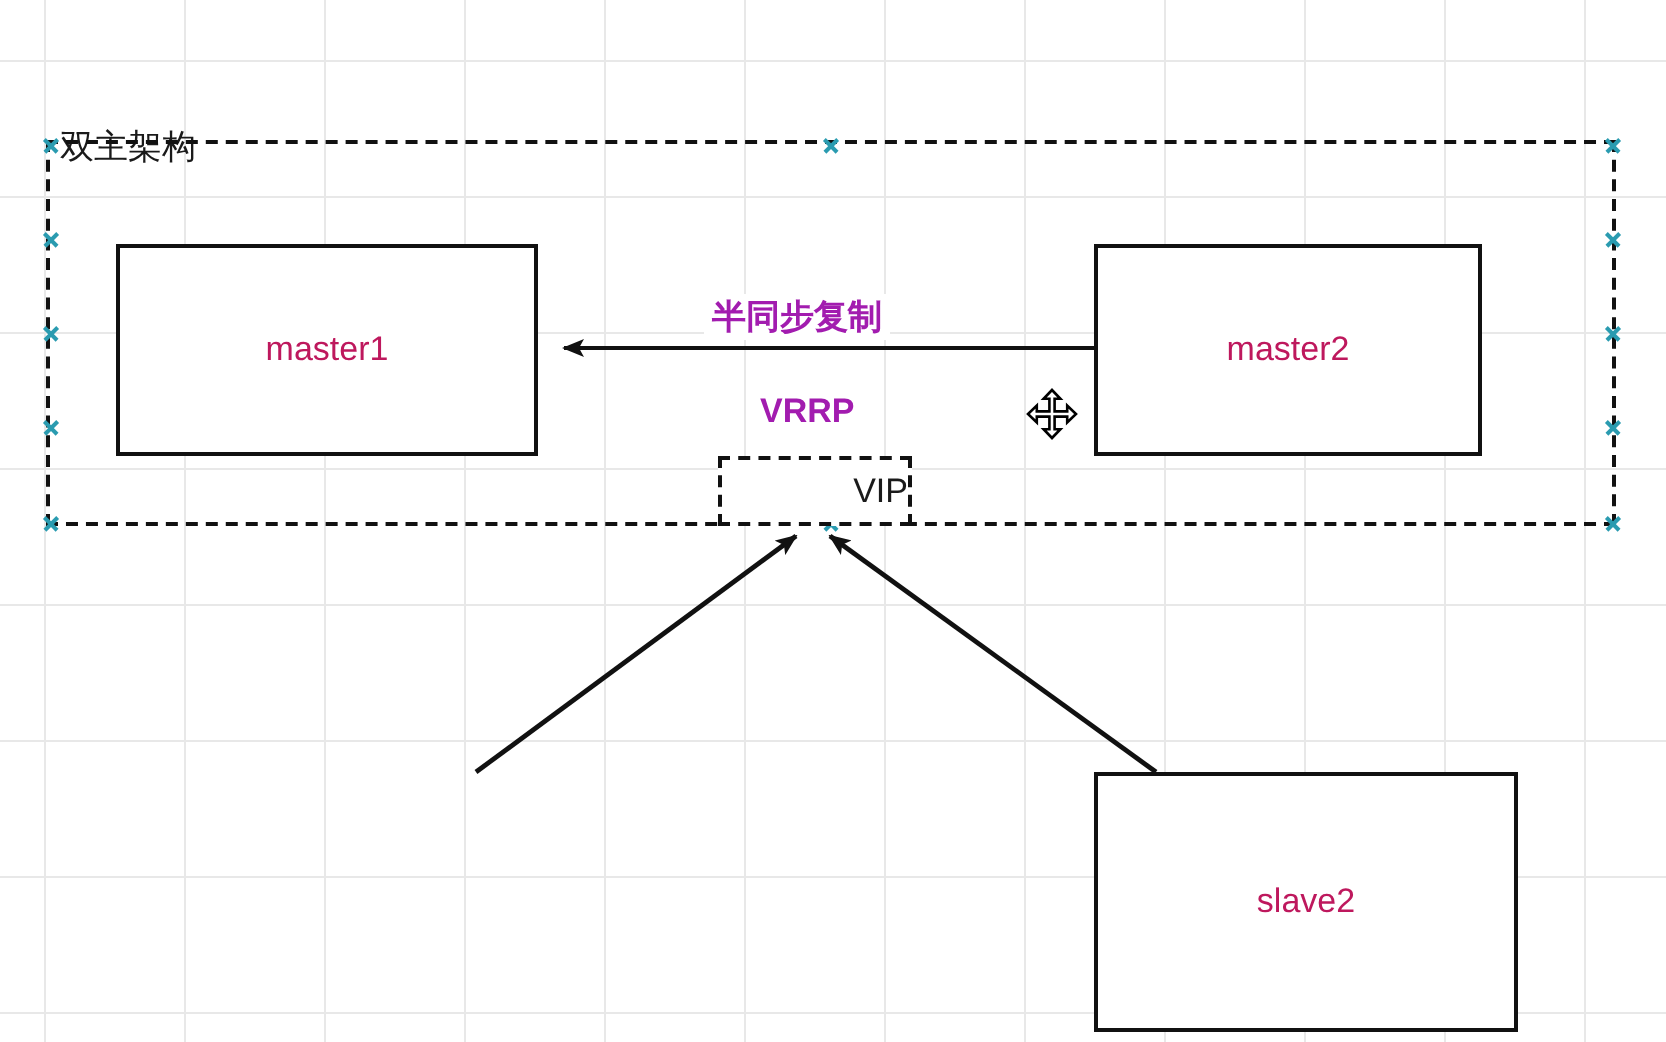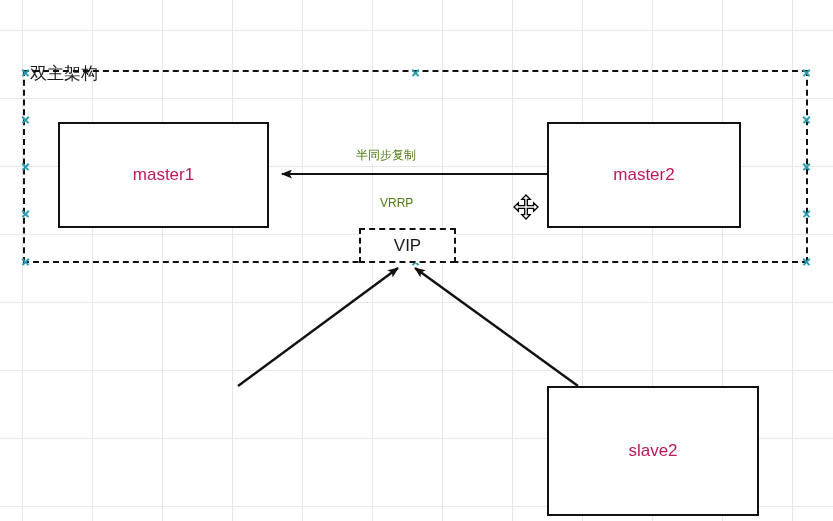--- a/index.html
+++ b/index.html
@@ -89,33 +89,34 @@
     position: absolute;
     left: 359px;
     top: 228px;
     width: 97px;
     height: 35px;
     border: 2px dashed #111111;
     box-sizing: border-box;
     background: #ffffff;
     display: flex;
     align-items: center;
-    justify-content: center;
+    justify-content: flex-end;
     font-size: 17px;
     color: #1a1a1a;
   }
 
   
   .edge-label {
     position: absolute;
-    font-size: 12px;
-    color: #4d7c0f;
+    font-size: 17px;
+    color: #a21caf;
     background: #ffffff;
     padding: 0 4px;
     white-space: nowrap;
+    font-weight: bold;
   }
   .label-semisync { left: 352px; top: 147px; }
   .label-vrrp     { left: 376px; top: 196px; }
 
   
   .connectors {
     position: absolute;
     left: 0;
     top: 0;
     width: 833px;

